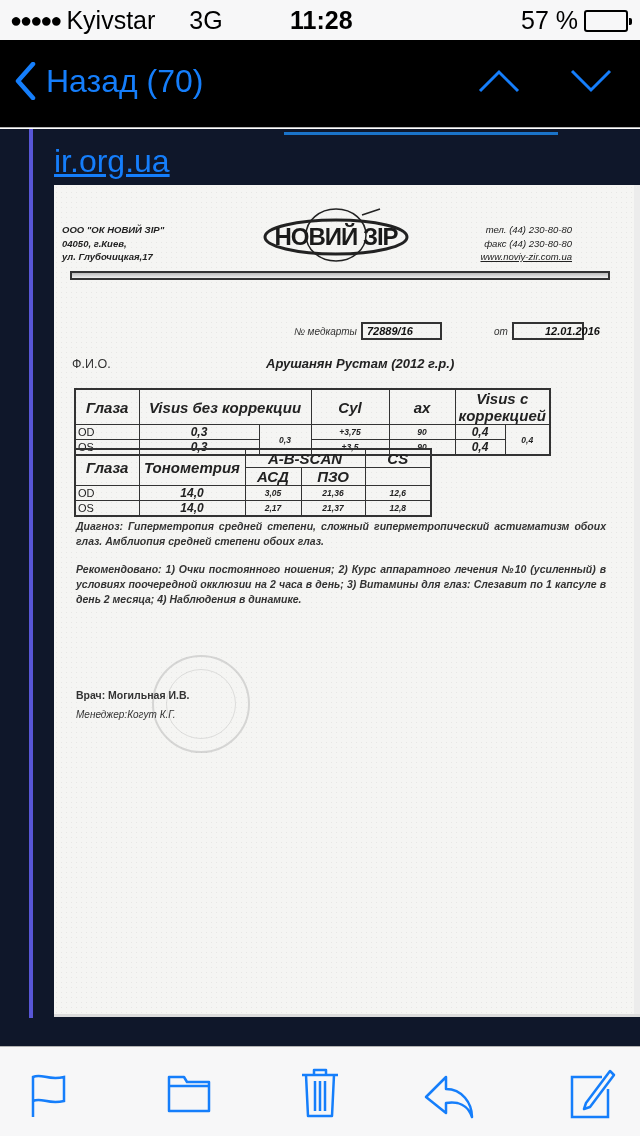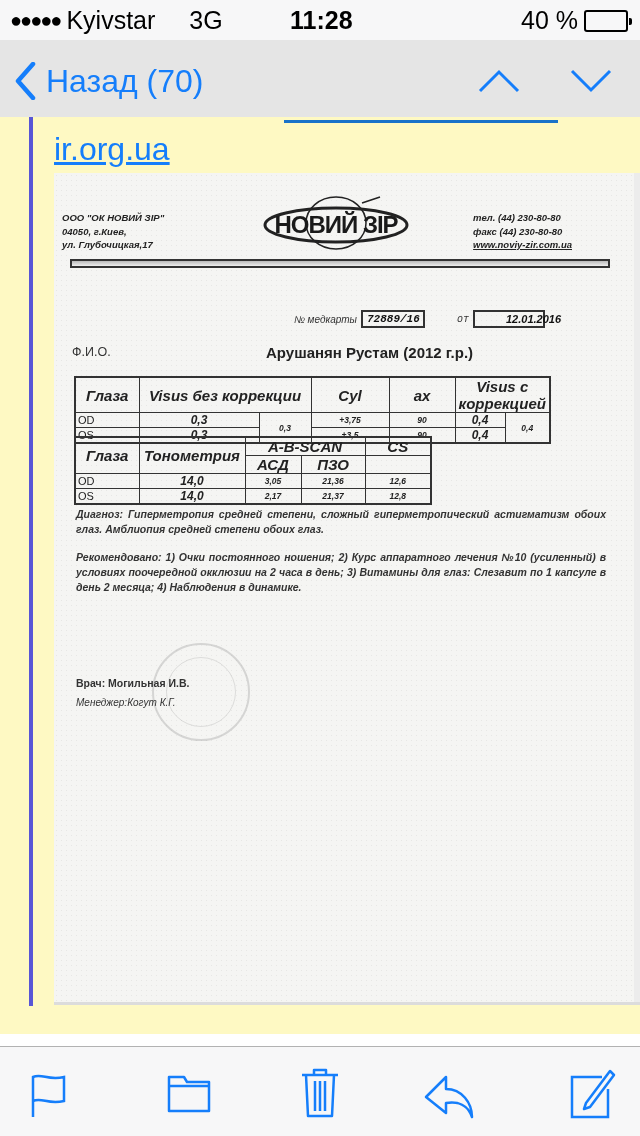--- a/index.html
+++ b/index.html
@@ -11,51 +11,51 @@
     .status-left { position: absolute; left: 10px; top: 6px; display: flex; align-items: center; }
     .signal-dots { letter-spacing: -2px; font-size: 20px; margin-right: 6px; }
     .carrier { margin-right: 34px; }
     .time { position: absolute; left: 290px; top: 6px; font-weight: bold; }
     .status-right { position: absolute; right: 12px; top: 6px; display: flex; align-items: center; }
     .battery { width: 44px; height: 22px; border: 2px solid #000; border-radius: 3px; margin-left: 6px; position: relative; padding: 2px; }
     .battery-fill { width: 40%; height: 100%; background: #000; }
     .battery-tip { position: absolute; right: -6px; top: 6px; width: 3px; height: 7px; background: #000; border-radius: 0 2px 2px 0; }
 
     
-    .nav-bar { position: absolute; left: 0; top: 40px; width: 640px; height: 88px; background: #e5e5e5; border-bottom: 1px solid #b2b2b2; }
+    .nav-bar { position: absolute; left: 0; top: 40px; width: 640px; height: 88px; background: #000000; border-bottom: 1px solid #b2b2b2; }
     .back-button { position: absolute; left: 14px; top: 22px; display: flex; align-items: center; color: #157efb; font-size: 32px; cursor: pointer; }
     .back-button svg { margin-right: 10px; }
     .nav-arrows { position: absolute; right: 28px; top: 28px; display: flex; gap: 50px; }
     .nav-arrows span { cursor: pointer; display: block; }
 
     
-    .content { position: absolute; left: 0; top: 117px; width: 640px; height: 917px; overflow: hidden; background: #fef9c3; }
+    .content { position: absolute; left: 0; top: 129px; width: 640px; height: 917px; overflow: hidden; background: #0f172a; }
     .quote-bar { position: absolute; left: 29px; top: 0; width: 4px; height: 889px; background: #5856d6; }
     .top-link-partial { position: absolute; left: 284px; top: 0; width: 274px; height: 6px; border-bottom: 3px solid #1a73c9; }
     .link-text { position: absolute; left: 54px; top: 14px; font-size: 32px; color: #157efb; text-decoration: underline; }
 
     .scan { position: absolute; left: 54px; top: 56px; width: 586px; height: 832px; background: #f5f5f3; border-bottom: 3px solid #dcdcdc; overflow: hidden;
             background-image: radial-gradient(rgba(0,0,0,0.06) 0.6px, transparent 0.8px);
             background-size: 5px 5px; }
     .scan-edge { position: absolute; right: 0; top: 0; width: 6px; height: 100%; background: #ececec; }
 
     .company { position: absolute; left: 8px; top: 38px; font-size: 9.5px; font-style: italic; font-weight: bold; line-height: 13.5px; color: #222; }
     .logo { position: absolute; left: 208px; top: 22px; width: 148px; height: 56px; }
-    .contacts { position: absolute; right: 68px; top: 38px; font-size: 9.5px; font-style: italic; font-weight: bold; line-height: 13.5px; text-align: left; color: #222; }
+    .contacts { position: absolute; right: 68px; top: 38px; font-size: 9.5px; font-style: italic; font-weight: normal; line-height: 13.5px; text-align: right; color: #222; }
     .contacts .url { text-decoration: underline; }
     .header-rule { position: absolute; left: 16px; top: 86px; width: 540px; height: 9px; border: 2px solid #333; background: linear-gradient(#bbb, #eee); }
 
     .medcard { position: absolute; left: 240px; top: 137px; display: flex; align-items: center; font-size: 10px; font-style: italic; color: #333; }
     .box { border: 2px solid #333; padding: 1px 4px; font-weight: bold; font-size: 11px; color: #111; margin-left: 4px; }
-    .box.card-no { width: 64px; font-family: Liberation Mono, monospace; }
+    .box.card-no { width: 81px; }
     .box.date { width: 72px; text-align: center; margin-right: 0; padding-left: 31px; }
-    .medcard .from { margin-left: 32px; font-family: Liberation Mono, monospace; }
+    .medcard .from { margin-left: 52px; }
 
     .fio-label { position: absolute; left: 18px; top: 172px; font-size: 12.5px; color: #333; }
-    .fio-value { position: absolute; left: 212px; top: 171px; font-size: 15px; font-weight: bold; color: #222; }
+    .fio-value { position: absolute; left: 212px; top: 171px; font-size: 13px; font-weight: bold; font-style: italic; color: #222; }
 
     table.t { position: absolute; border-collapse: collapse; font-style: italic; font-size: 10.5px; color: #222; }
     table.t td { border: 1px solid #333; text-align: center; padding: 0 2px; height: 15px; }
     table.t { border: 2.5px solid #333; }
     table.t .hdr { font-weight: bold; font-size: 15px; }
     table.t .left { text-align: left; font-style: normal; font-size: 11px; }
     table.t .big { font-weight: bold; font-size: 12px; }
     table.t .sm { font-size: 8.5px; font-weight: bold; }
 
     .t1 { left: 20px; top: 203px; width: 477px; }
@@ -78,21 +78,21 @@
 <body>
 
 <div class="status-bar">
   <div class="status-left">
     <span class="signal-dots">●●●●●</span>
     <span class="carrier">Kyivstar</span>
     <span>3G</span>
   </div>
   <span class="time">11:28</span>
   <div class="status-right">
-    <span>40 %</span>
+    <span>57 %</span>
     <span class="battery"><span class="battery-fill"></span><span class="battery-tip"></span></span>
   </div>
 </div>
 
 <div class="nav-bar">
   <div class="back-button">
     <svg width="22" height="38" viewBox="0 0 22 38">
         <path d="M19 2 L4 19 L19 36" fill="none" stroke="#157efb" stroke-width="4.5" stroke-linecap="round" stroke-linejoin="round"></path>
       </svg>
     <span>Назад (70)</span>

